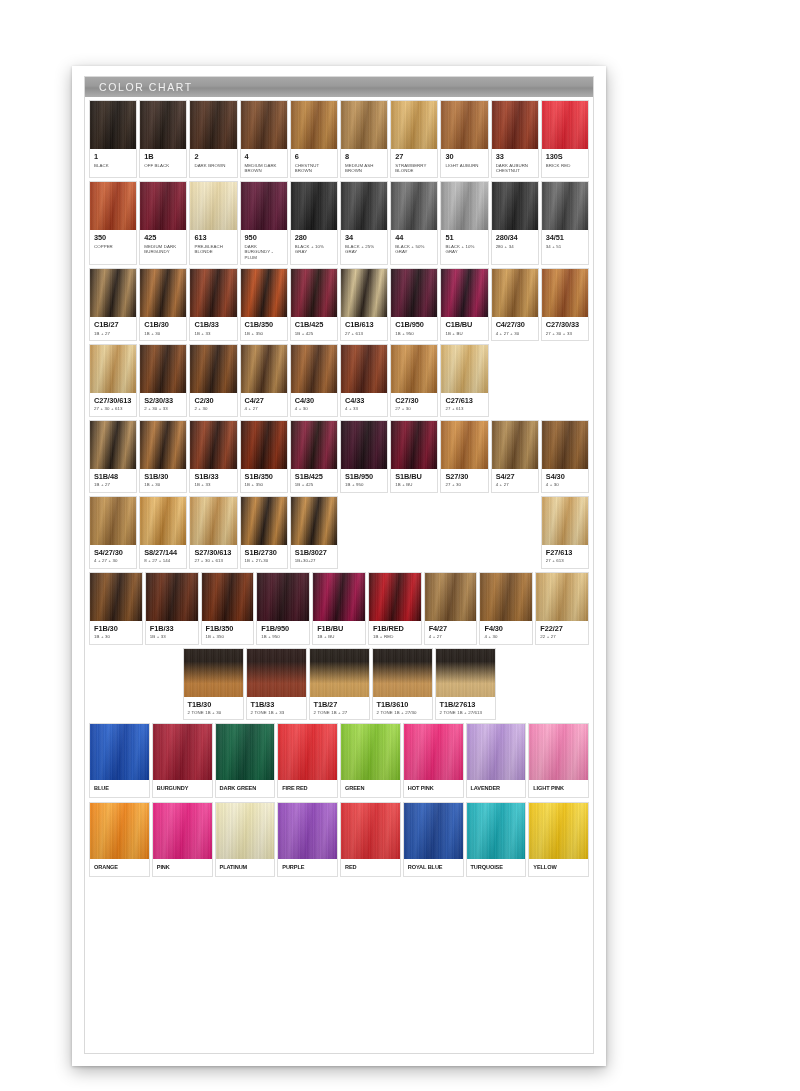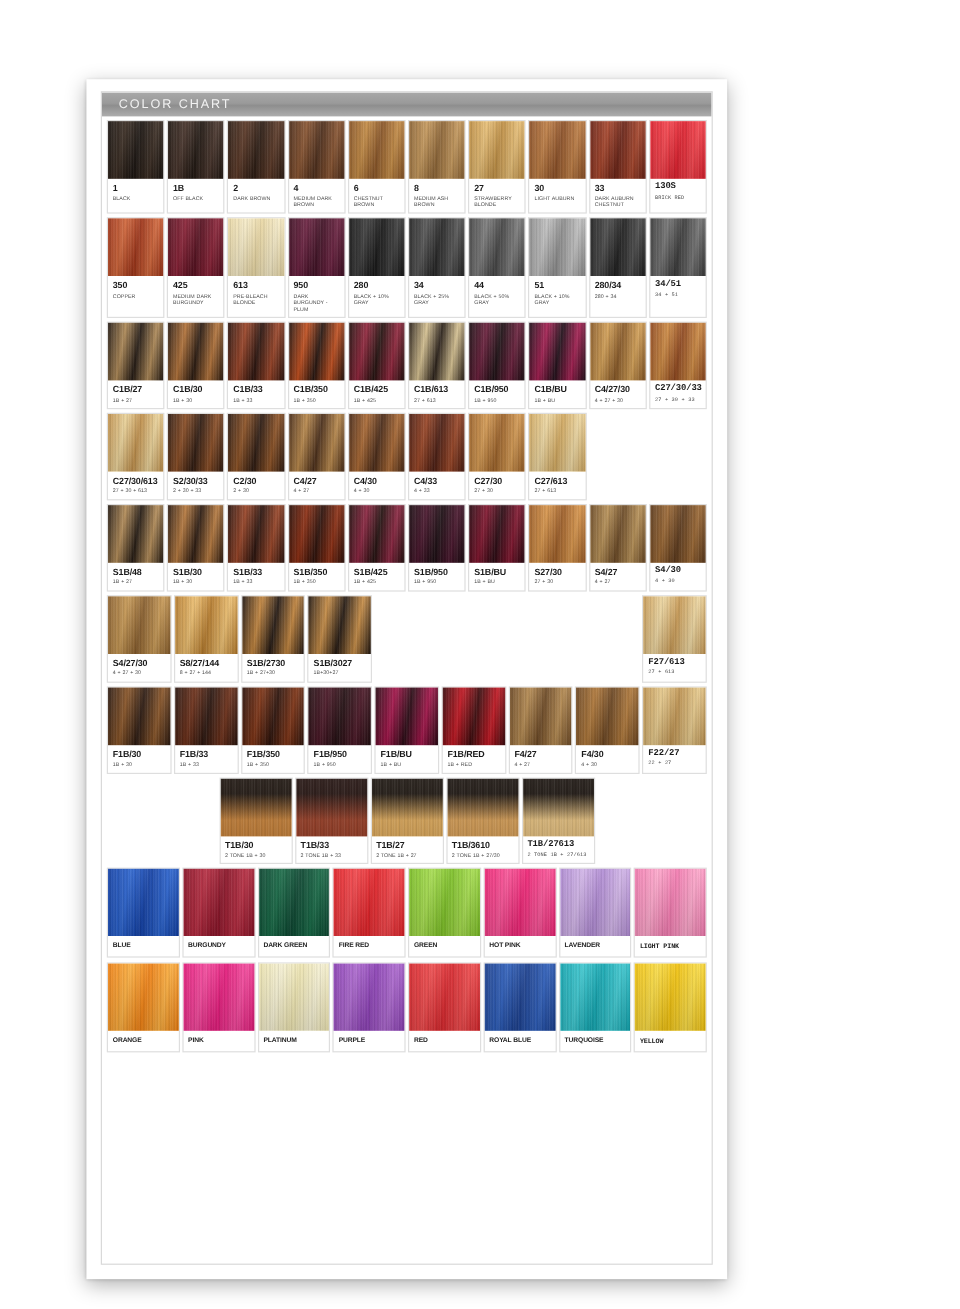--- a/index.html
+++ b/index.html
@@ -53,21 +53,21 @@
 
   .cell{
     width:61px;
     margin-right:2px;
     border:1px solid #dedede;
     background:#fff;
     box-sizing:border-box;
     display:flex;flex-direction:column;
   }
   .cell.blank{border-color:transparent;background:transparent;}
-  .cell:last-child{margin-right:0;font-family:Liberation Mono, monospace;}
+  .cell:last-child{margin-right:0;}
 
   .sw{
     height:48px;
     width:100%;
     position:relative;
     overflow:hidden;
   }
   
   .sw::after{
     content:"";position:absolute;inset:0;
@@ -489,20 +489,27 @@
               </div>
             </div>
             <div class="cell">
               <div class="sw" style="background: linear-gradient(100deg, rgb(184, 124, 44) 0%, rgb(238, 192, 113) 28%, rgb(184, 124, 44) 52%, rgb(238, 192, 113) 76%, rgb(184, 124, 44) 100%);"></div>
               <div class="meta">
                 <div class="code">S8/27/144</div>
                 <div class="desc">8 + 27 + 144</div>
               </div>
             </div>
             <div class="cell">
+              <div class="sw" style="background: linear-gradient(100deg, rgb(187, 135, 66) 0%, rgb(233, 205, 145) 28%, rgb(187, 135, 66) 52%, rgb(233, 205, 145) 76%, rgb(187, 135, 66) 100%);"></div>
+              <div class="meta">
+                <div class="code">S27/30/613</div>
+                <div class="desc">27 + 30 + 613</div>
+              </div>
+            </div>
+            <div class="cell">
               <div class="sw" style="background: linear-gradient(100deg, rgb(35, 24, 18) 0%, rgb(197, 135, 63) 28%, rgb(35, 24, 18) 52%, rgb(197, 135, 63) 76%, rgb(35, 24, 18) 100%);"></div>
               <div class="meta">
                 <div class="code">S1B/2730</div>
                 <div class="desc">1B + 27+30</div>
               </div>
             </div>
             <div class="cell">
               <div class="sw" style="background: linear-gradient(100deg, rgb(35, 24, 17) 0%, rgb(201, 142, 70) 28%, rgb(35, 24, 17) 52%, rgb(201, 142, 70) 76%, rgb(35, 24, 17) 100%);"></div>
               <div class="meta">
                 <div class="code">S1B/3027</div>

